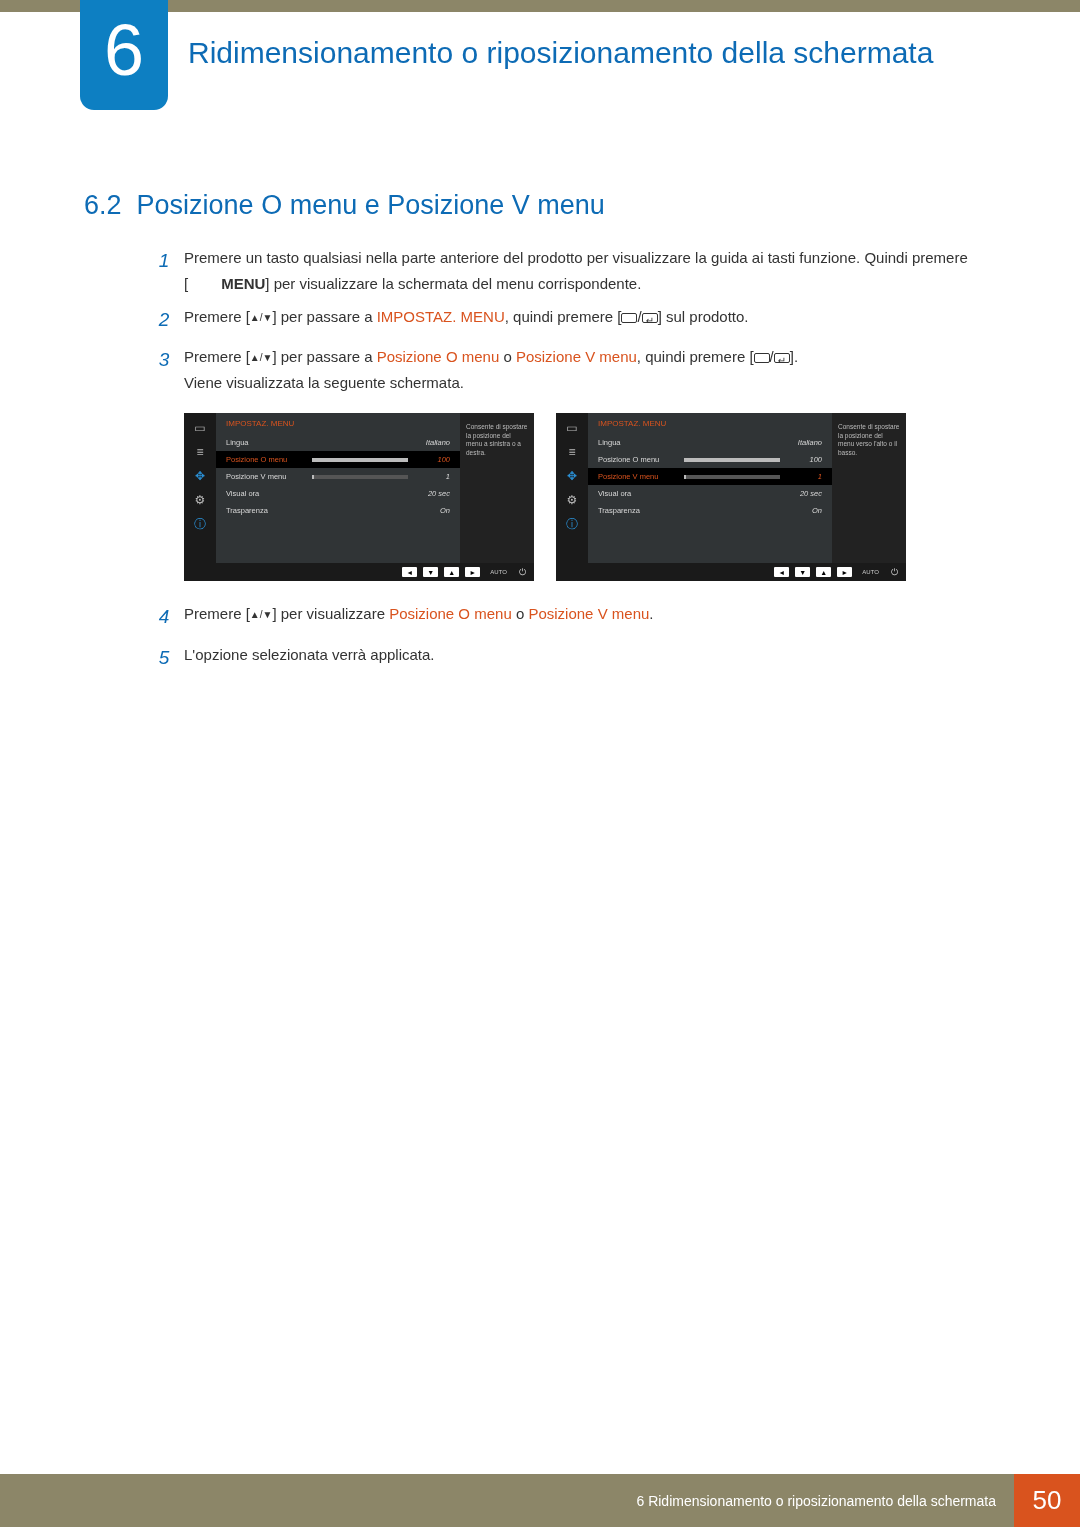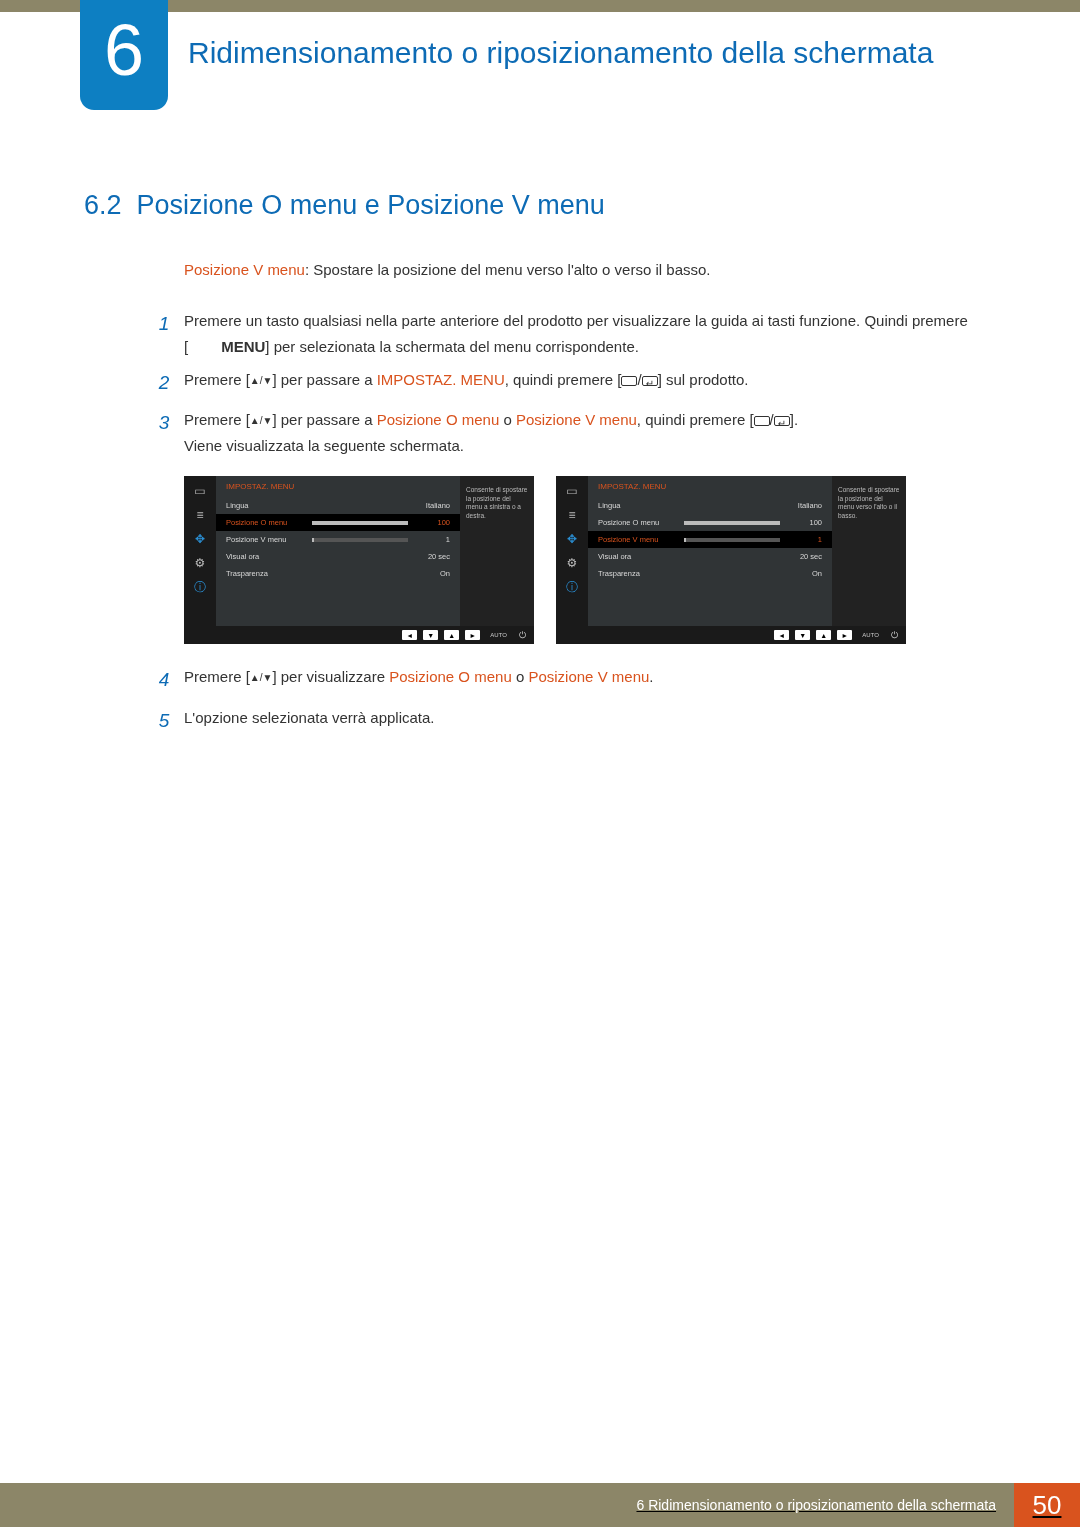--- a/index.html
+++ b/index.html
@@ -47,21 +47,21 @@
   .content {
     position: absolute;
     top: 190px;
     left: 84px;
     right: 84px;
   }
   .section-title {
     color: #0d6bb5;
     font-size: 27px;
     font-weight: 400;
-    margin-bottom: 40px;
+    margin-bottom: 24px;
   }
   .desc-line {
     margin-left: 100px;
     font-size: 15px;
     color: #333;
     margin-bottom: 30px;
   }
   .desc-line .label { color: #d9531e; font-weight: 400; }
   .subsection-title {
     margin-left: 100px;
@@ -177,21 +177,21 @@
     height: 4px;
     background: #555;
     position: relative;
     margin-right: 8px;
   }
   .osd-row .slider .fill {
     position: absolute;
     top: 0; left: 0; bottom: 0;
     background: #bbb;
   }
-  .osd-row .rv { width: 34px; text-align: right; }
+  .osd-row .rv { width: 34px; text-align: right; font-style: italic; }
   .osd-info {
     width: 74px;
     background: #222;
     color: #bbb;
     font-size: 6.5px;
     padding: 10px 6px;
     line-height: 1.3;
   }
   .osd-footer {
     height: 18px;
@@ -216,24 +216,23 @@
     color: #ccc;
     font-size: 6px;
     margin-left: 4px;
   }
   .fpower { color: #ccc; font-size: 9px; margin-left: 6px; }
 
   
   .footer {
     position: absolute;
     bottom: 0; left: 0; right: 0;
-    height: 44px;
+    height: 53px;
     display: flex;
     justify-content: flex-end;
-    text-decoration: underline;
   }
   .footer-text {
     background: #8c8668;
     color: #fff;
     font-size: 14px;
     display: flex;
     align-items: center;
     padding: 0 18px;
     flex: 1;
     justify-content: flex-end;
@@ -258,31 +257,28 @@
 </div>
 
 <div class="chapter-title">Ridimensionamento o riposizionamento della schermata</div>
 
 <div class="content">
 
   <div class="section-title">
     <span>6.2</span>&nbsp;&nbsp;<span>Posizione O menu e Posizione V menu</span>
   </div>
 
-  <div class="desc-line">
-    <span class="label">Posizione V menu</span><span>: Spostare la posizione del menu verso l'alto o verso il basso.</span>
-  </div>
 
 
   <div class="steps">
 
     <div class="step">
       <div class="num">1</div>
       <div class="txt">
-        <span>Premere un tasto qualsiasi nella parte anteriore del prodotto per visualizzare la guida ai tasti funzione. Quindi premere [</span><span class="menu-btn">MENU</span><span>] per selezionata la schermata del menu corrispondente.</span>
+        <span>Premere un tasto qualsiasi nella parte anteriore del prodotto per visualizzare la guida ai tasti funzione. Quindi premere [</span><span class="menu-btn">MENU</span><span>] per visualizzare la schermata del menu corrispondente.</span>
       </div>
     </div>
 
     <div class="step">
       <div class="num">2</div>
       <div class="txt">
         <span>Premere [</span><span class="key-icon">▲/▼</span><span>] per passare a </span><span class="hl">IMPOSTAZ. MENU</span><span>, quindi premere [</span><span class="mini-icon"></span>/<span class="mini-icon enter"></span><span>] sul prodotto.</span>
       </div>
     </div>
 

